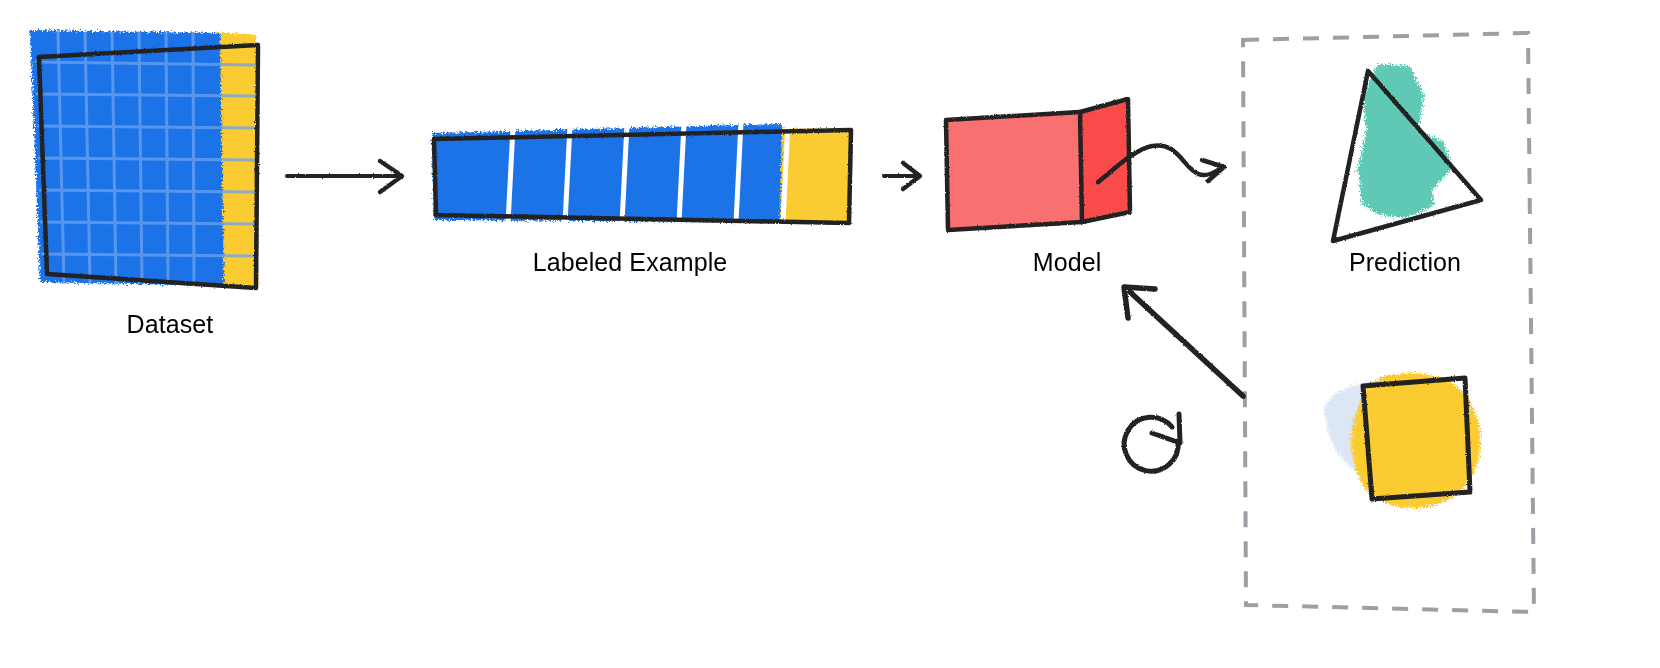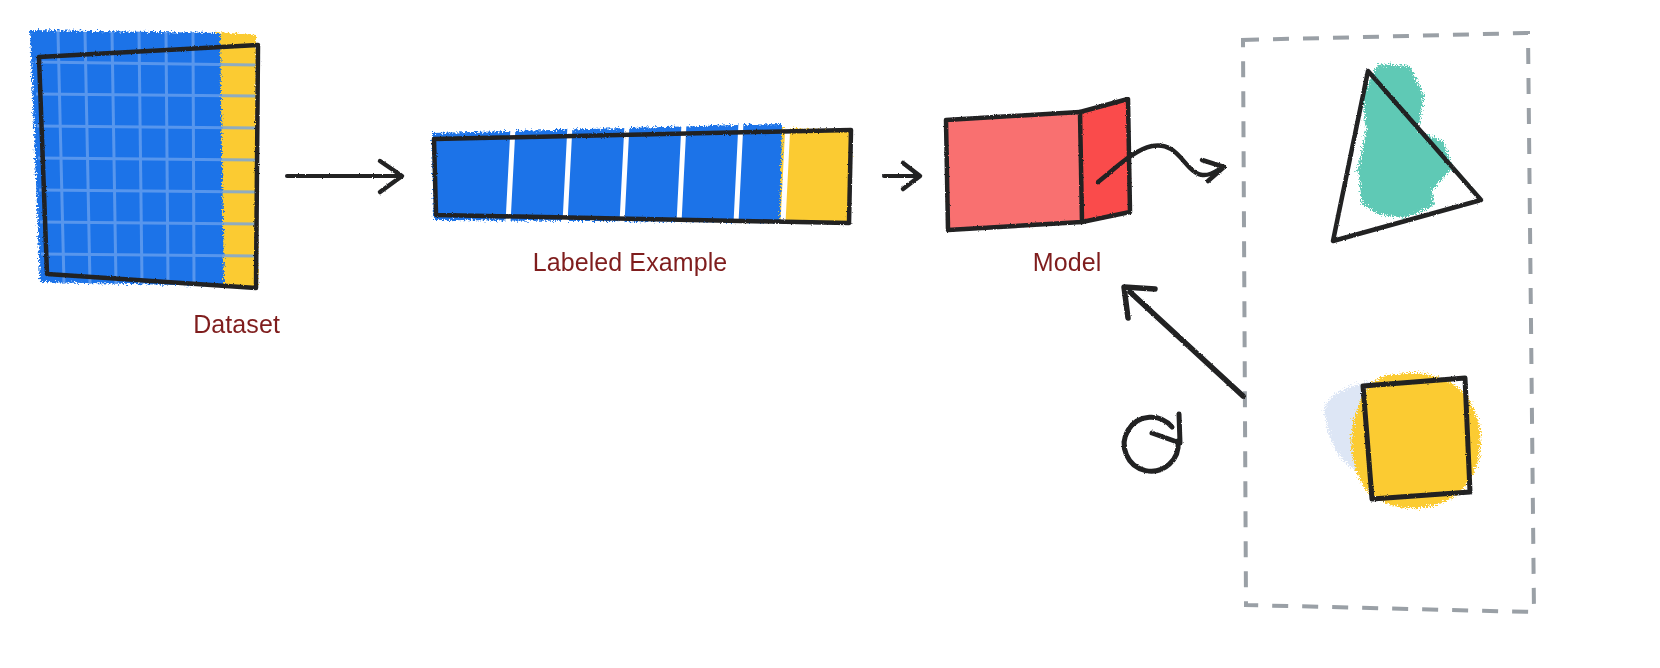--- a/index.html
+++ b/index.html
@@ -23,30 +23,30 @@
     position: absolute;
     left: 0;
     top: 0;
     width: 1660px;
     height: 668px;
   }
   .cap-label {
     position: absolute;
     font-family: "Liberation Sans", sans-serif;
     font-size: 25px;
-    color: #7f1d1d;
+    color: #000000;
     letter-spacing: 0.1px;
     white-space: nowrap;
     text-align: center;
     user-select: none;
   }
   .cap-label.small {
     font-size: 22px;
   }
-  #label-dataset      { left: 60px;   top: 310px; width: 220px; text-align: right; }
+  #label-dataset      { left: 60px;   top: 310px; width: 220px; }
   #label-labeled      { left: 495px;  top: 248px; width: 270px; }
   #label-model        { left: 972px;  top: 248px; width: 190px; }
   #label-prediction   { left: 1290px; top: 248px; width: 230px; }
   #label-vs           { left: 1290px; top: 288px; width: 230px; }
   #label-actual       { left: 1290px; top: 329px; width: 230px; }
   #label-update-model { left: 1000px; top: 372px; width: 190px; }
 </style>
 </head>
 <body>
 
@@ -199,17 +199,18 @@
       <polyline points="1152,433 1180,443 1179,414" fill="none" stroke="#202124" stroke-width="5" stroke-linecap="round" stroke-linejoin="round"></polyline>
     </g>
   </svg>
 
   <div class="cap-label" id="label-dataset">Dataset</div>
 
   <div class="cap-label" id="label-labeled">Labeled Example</div>
 
   <div class="cap-label" id="label-model">Model</div>
 
+  <div class="cap-label" id="label-prediction">Prediction</div>
 
 
 
 
 </div>
 
 </body></html>

